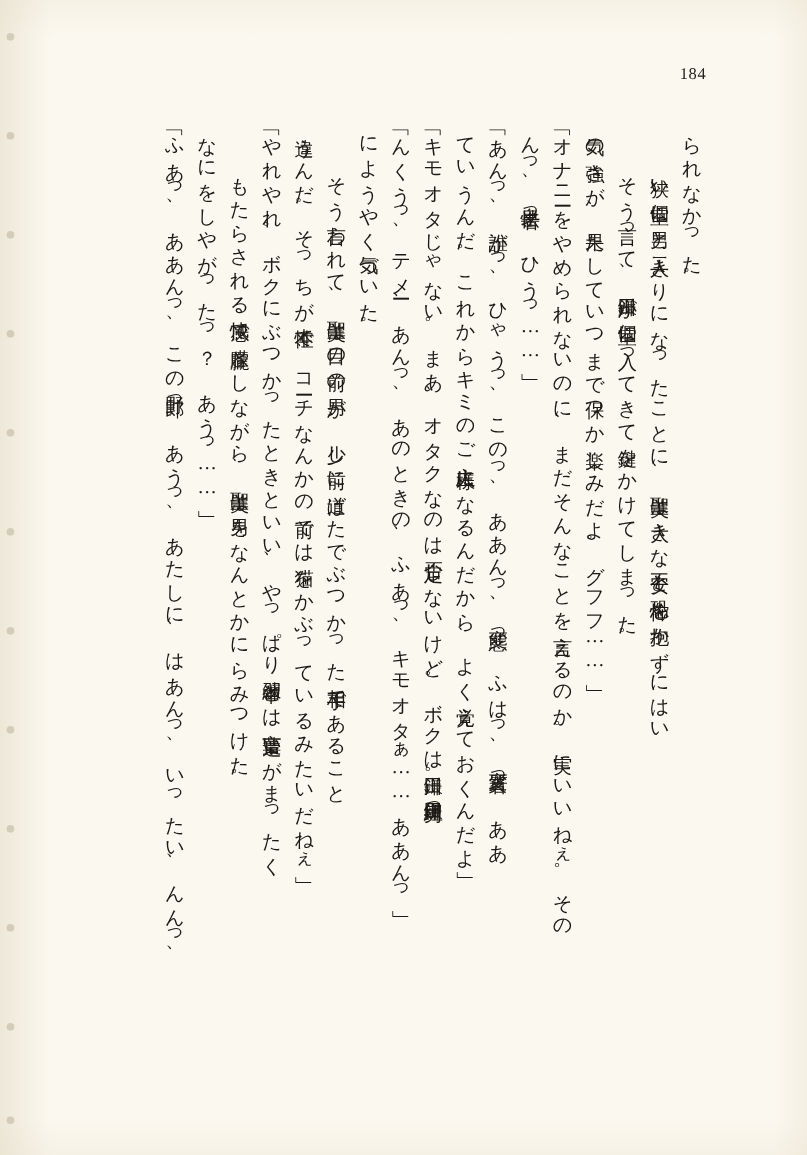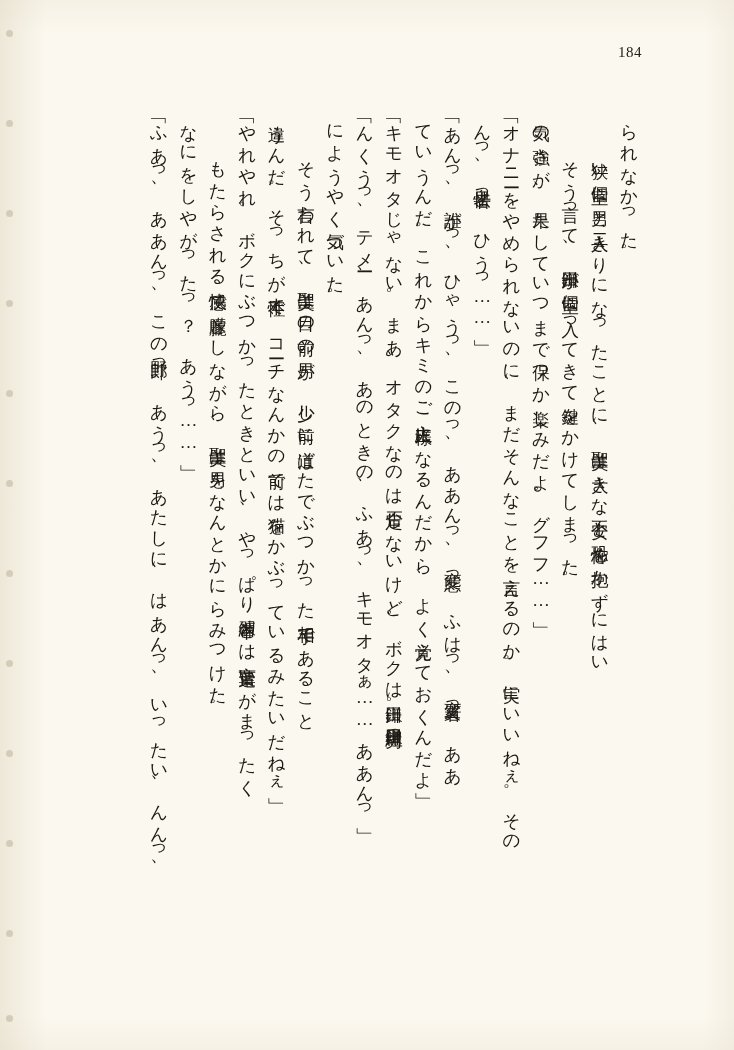--- a/index.html
+++ b/index.html
@@ -42,21 +42,21 @@
     position: absolute;
     left: 6px;
     width: 7px;
     height: 7px;
     border-radius: 50%;
     background: #cfc7b1;
     opacity: 0.85;
   }
   .page-number {
     position: absolute;
-    top: 44px;
+    top: 60px;
     right: 92px;
     font-size: 15px;
     color: #24211c;
     letter-spacing: 0.5px;
     font-family: "Liberation Serif", serif;
   }
   
   .text-block {
     position: absolute;
     top: 112px;

